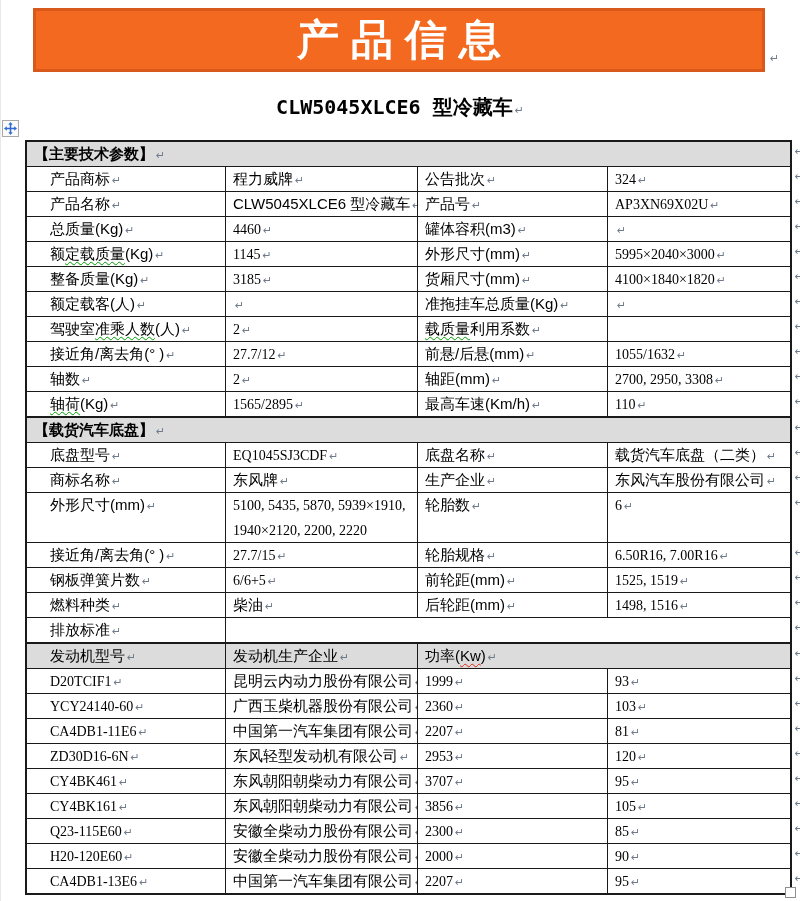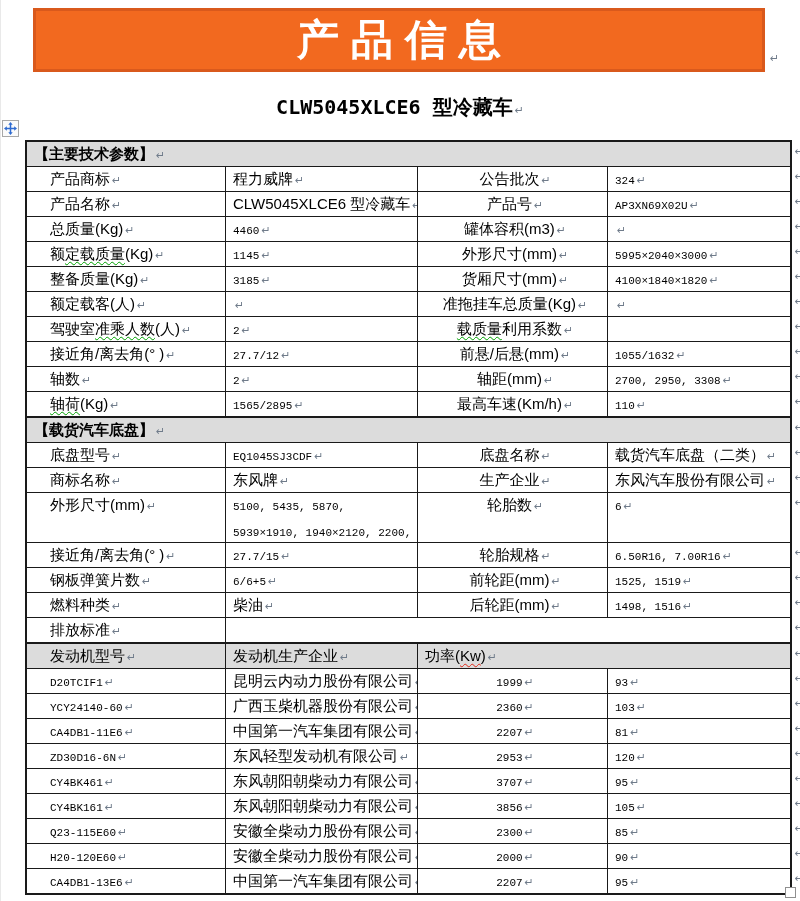--- a/index.html
+++ b/index.html
@@ -58,25 +58,25 @@
   .trow.engine-header + .trow{border-top:none;}
   .spec-table .trow:first-child.header-row{border-top:none;}
   .cell{
     box-sizing:border-box;padding:0 2px 0 7px;line-height:24px;white-space:nowrap;
     overflow:hidden;font-size:15px;
   }
   .tall .cell{line-height:24px;}
   .tall .cell.wrap{white-space:normal;}
   .c1{width:183px;border-right:1px solid var(--line);margin-left:16px;}
   .c2{width:192px;border-right:1px solid var(--line);}
-  .c3{width:190px;border-right:1px solid var(--line);text-align:center;}
+  .c3{width:190px;border-right:1px solid var(--line);}
   .c4{flex:1;}
   .c-span{flex:1;}
   .c-full{flex:1;}
-  .mono{font-family:Liberation Mono, monospace;font-size:11px;}
+  .mono{font-family:Liberation Serif, serif;font-size:14px;}
   .wavy-green{text-decoration:underline wavy var(--wavy-green);text-decoration-thickness:1px;text-underline-offset:2px;}
   .wavy-red{text-decoration:underline wavy var(--wavy-red);text-decoration-thickness:1px;text-underline-offset:2px;}
   .outmark{position:absolute;right:-14px;top:3px;}
 </style>
 </head>
 <body>
 
 <div class="page-edge"></div>
 
 <div class="banner">

